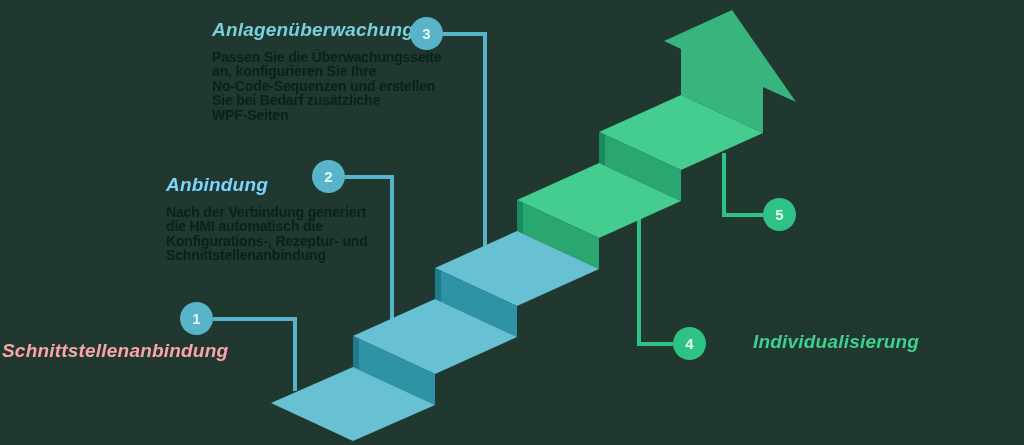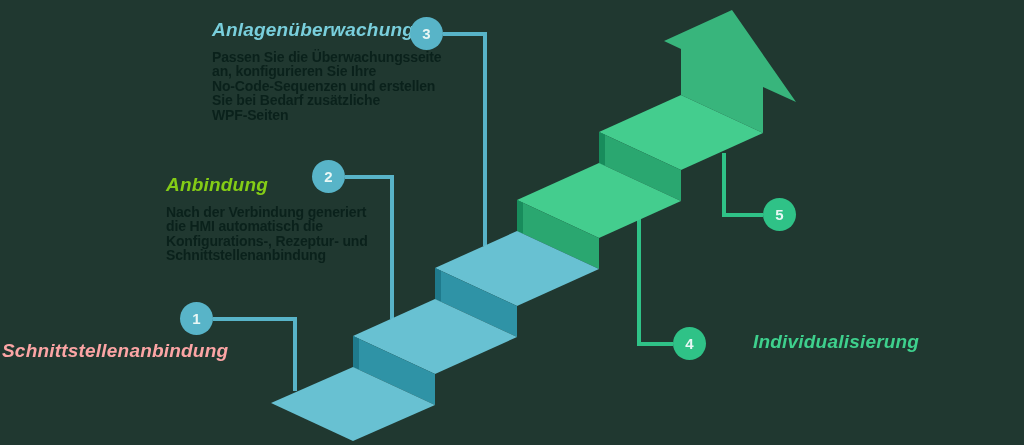--- a/index.html
+++ b/index.html
@@ -102,21 +102,21 @@
       <span>5</span>
     </div>
 
   <div class="textlayer">
 
     <div class="step-block accent-blue pos-1">
       <div class="step-title" style="color: #fca5a5;">Schnittstellenanbindung</div>
     </div>
 
     <div class="step-block accent-blue pos-2">
-      <div class="step-title" style="color: #84cc16;">Anbindung</div>
+      <div class="step-title" style="color: #7dd3fc;">Anbindung</div>
       <div class="step-desc">Nach der Verbindung generiert
 die HMI automatisch die
 Konfigurations-, Rezeptur- und
 Schnittstellenanbindung</div>
     </div>
 
     <div class="step-block accent-blue pos-3">
       <div class="step-title" style="color: rgb(121, 207, 220);">Anlagenüberwachung</div>
       <div class="step-desc">Passen Sie die Überwachungsseite
 an, konfigurieren Sie Ihre

